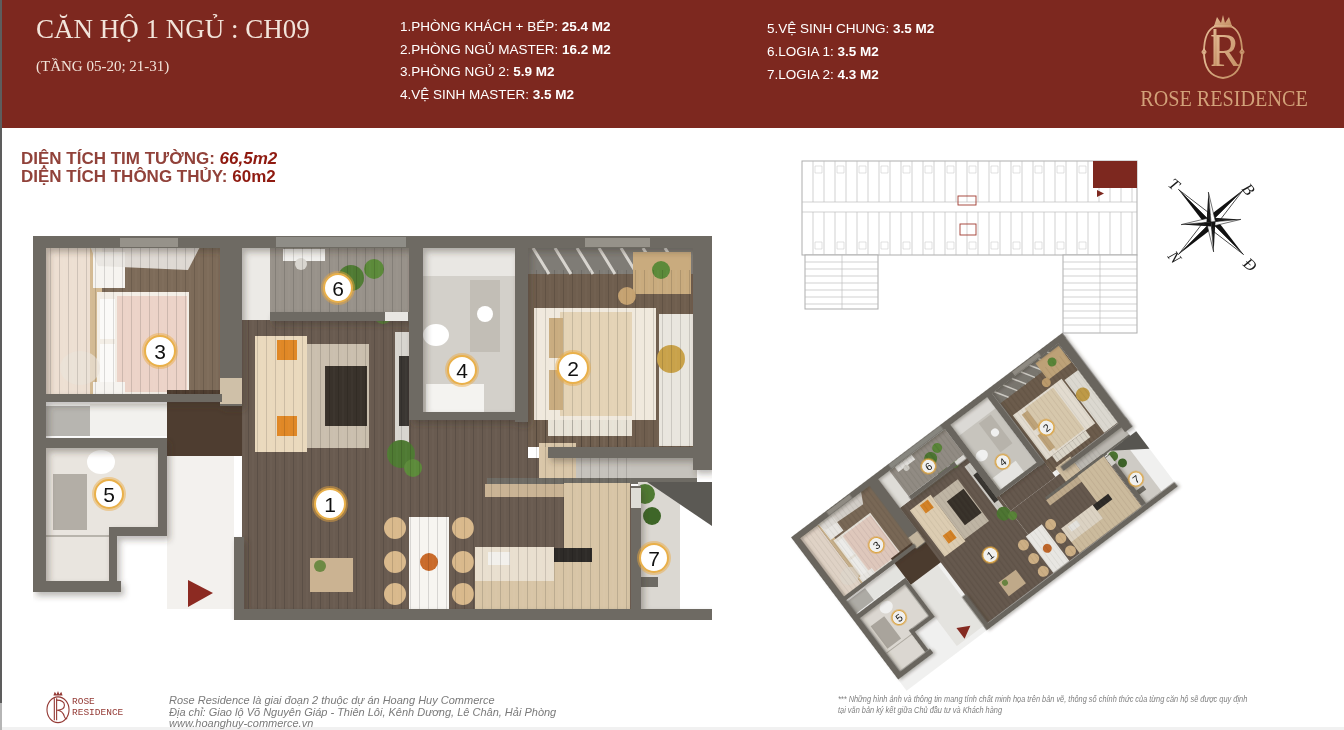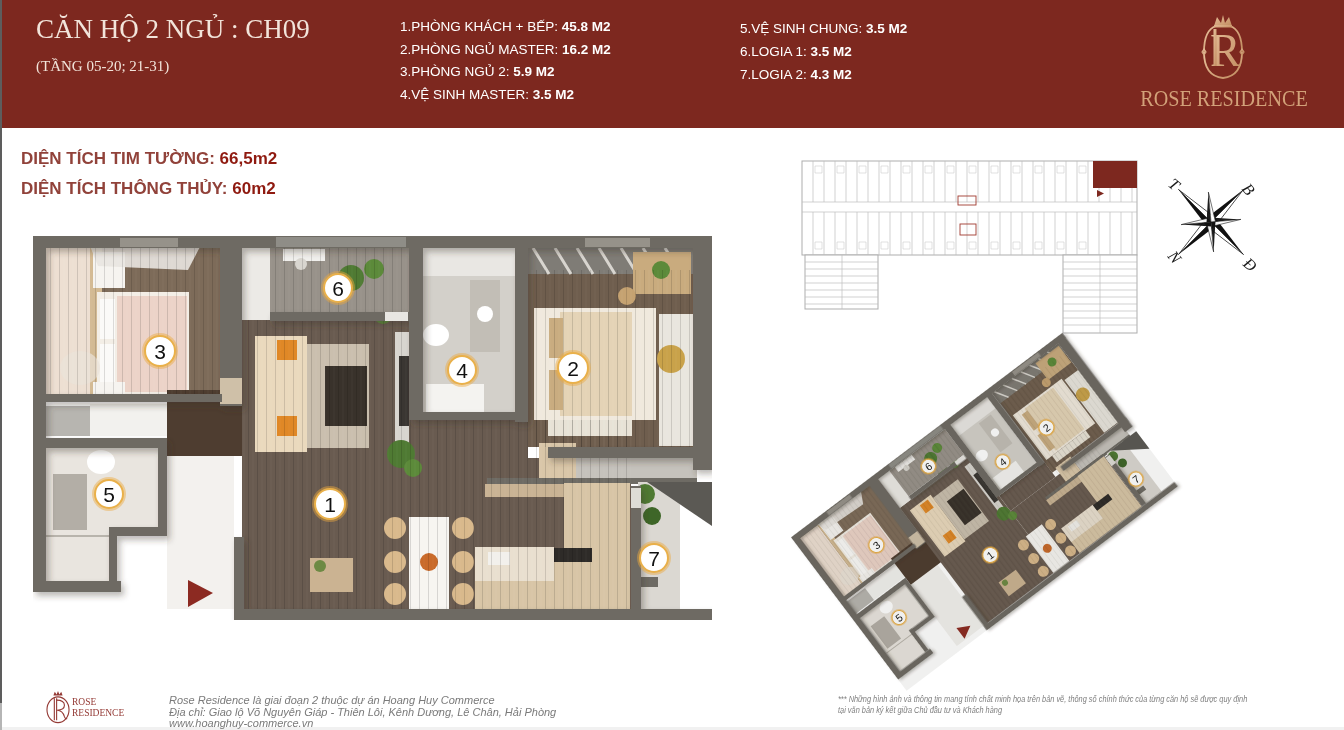--- a/index.html
+++ b/index.html
@@ -10,32 +10,32 @@
 </head>
 <body>
 
 <div class="abs" style="left:0;top:0;width:2px;height:703px;background:#5d5d5d;"></div>
 <div class="abs" style="left:0;top:703px;width:2px;height:27px;background:#b5b5b5;"></div>
 
 <div class="abs" style="left:2px;top:727px;width:1342px;height:3px;background:#f1f1f1;"></div>
 
 <div class="abs" style="left:2px;top:0;width:1342px;height:128px;background:#7d281f;"></div>
 
-<div class="abs" style="left:36px;top:16px;color:#f2e4da;font-family:'Liberation Serif',serif;font-size:27px;line-height:1;">CĂN HỘ 2 NGỦ : CH09</div>
+<div class="abs" style="left:36px;top:16px;color:#f2e4da;font-family:'Liberation Serif',serif;font-size:27px;line-height:1;">CĂN HỘ 1 NGỦ : CH09</div>
 
 <div class="abs" style="left:36px;top:59px;color:#f2e4da;font-family:'Liberation Serif',serif;font-size:15px;line-height:1;">(TẦNG 05-20; 21-31)</div>
 
 <div class="abs" style="left:400px;top:16px;color:#ffffff;font-size:13.5px;line-height:22.7px;">
-  1.PHÒNG KHÁCH + BẾP: <b>45.8 M2</b><br>
+  1.PHÒNG KHÁCH + BẾP: <b>25.4 M2</b><br>
   2.PHÒNG NGỦ MASTER: <b>16.2 M2</b><br>
   3.PHÒNG NGỦ 2: <b>5.9 M2</b><br>
   4.VỆ SINH MASTER: <b>3.5 M2</b>
 </div>
 
-<div class="abs" style="left:740px;top:17px;color:#ffffff;font-size:13.5px;line-height:23px;">
+<div class="abs" style="left:767px;top:17px;color:#ffffff;font-size:13.5px;line-height:23px;">
   5.VỆ SINH CHUNG: <b>3.5 M2</b><br>
   6.LOGIA 1: <b>3.5 M2</b><br>
   7.LOGIA 2: <b>4.3 M2</b>
 </div>
 
 <svg class="abs" style="left:1197px;top:14px;" width="52" height="70" viewBox="0 0 52 70">
   <defs>
     <linearGradient id="gold" x1="0" y1="0" x2="1" y2="1">
       <stop offset="0" stop-color="#e8c19c"></stop>
         <stop offset="1" stop-color="#c08a5e"></stop>
@@ -51,23 +51,23 @@
   </g>
   <text x="13" y="52" font-family="Liberation Serif, serif" font-size="46" fill="url(#gold)">R</text>
   <rect x="16.5" y="15" width="3" height="37" fill="url(#gold)"></rect>
 
   <path d="M17 12 L20 3 L24 9 L26 1 L28 9 L32 3 L35 12 Z" fill="url(#gold)"></path>
   <rect x="17" y="11.3" width="18" height="2.2" fill="url(#gold)"></rect>
 </svg>
 
 <div class="abs" style="left:1124px;top:86px;width:200px;text-align:center;color:#d2a179;font-family:'Liberation Serif',serif;font-size:24px;line-height:1;transform:scaleX(0.84);">ROSE RESIDENCE</div>
 
-<div class="abs" style="left:21px;top:150px;font-size:17px;line-height:1;font-weight:bold;color:#91423a;">DIỆN TÍCH TIM TƯỜNG: <span style="color:#8f1a10;">66,5m2</span></div>
-
-<div class="abs" style="left:21px;top:180px;font-size:17px;line-height:1;font-weight:bold;color:#91423a;">DIỆN TÍCH THÔNG THỦY: <span style="color:#8f1a10;">60m2</span></div>
+<div class="abs" style="left:21px;top:150px;font-size:17px;line-height:1;font-weight:bold;color:#91423a;">DIỆN TÍCH TIM TƯỜNG: <span style="color:#8f1a10;font-style:italic;">66,5m2</span></div>
+
+<div class="abs" style="left:21px;top:168px;font-size:17px;line-height:1;font-weight:bold;color:#91423a;">DIỆN TÍCH THÔNG THỦY: <span style="color:#8f1a10;">60m2</span></div>
 
 <svg class="abs" style="left:33px;top:236px;" width="679" height="384" viewBox="0 0 679 384">
 <defs>
   <pattern id="planks" width="9" height="40" patternUnits="userSpaceOnUse">
     <path d="M8.5 0 V40" stroke="rgba(0,0,0,0.13)" stroke-width="1"></path>
     <path d="M4 0 V40" stroke="rgba(255,255,255,0.04)" stroke-width="1"></path>
   </pattern>
   <filter id="ws" x="-5%" y="-5%" width="112%" height="112%">
     <feDropShadow dx="3" dy="4" stdDeviation="3" flood-color="#3a352f" flood-opacity="0.35"></feDropShadow>
   </filter>
@@ -345,21 +345,21 @@
 
 <svg class="abs" style="left:44px;top:690px;" width="28" height="34" viewBox="0 0 60 74">
   <g stroke="#943a35" fill="none" stroke-width="2.4">
     <ellipse cx="30" cy="43" rx="24" ry="28"></ellipse>
     <path d="M22 18 V66 M27 18 V66"></path>
     <path d="M27 22 Q44 22 44 33 Q44 43 28 44 Q40 44 44 58 Q46 64 50 62"></path>
   </g>
   <path d="M20 12 L23 4 L27 10 L30 2 L33 10 L37 4 L40 12 Z" fill="#943a35"></path>
 </svg>
 
-<div class="abs" style="left:72px;top:697px;color:#943a35;font-family:Liberation Serif, serif;font-size:9.5px;line-height:10.5px;">ROSE<br>RESIDENCE</div>
+<div class="abs" style="left:72px;top:697px;color:#943a35;font-family:Liberation Mono, monospace;font-size:9.5px;line-height:10.5px;">ROSE<br>RESIDENCE</div>
 
 <div class="abs" style="left:169px;top:695px;color:#7a7a7a;font-size:11px;font-style:italic;line-height:11.5px;">
   Rose Residence là giai đoạn 2 thuộc dự án Hoang Huy Commerce<br>
   Địa chỉ: Giao lộ Võ Nguyên Giáp - Thiên Lôi, Kênh Dương, Lê Chân, Hải Phòng<br>
   www.hoanghuy-commerce.vn
 </div>
 
 <div class="abs" style="left:838px;top:694px;color:#7e7e7e;font-size:9px;font-style:italic;line-height:11px;white-space:nowrap;transform:scaleX(0.82);transform-origin:0 0;">
   *** Những hình ảnh và thông tin mang tính chất minh họa trên bản vẽ, thông số chính thức của từng căn hộ sẽ được quy định<br>
   tại văn bản ký kết giữa Chủ đầu tư và Khách hàng

